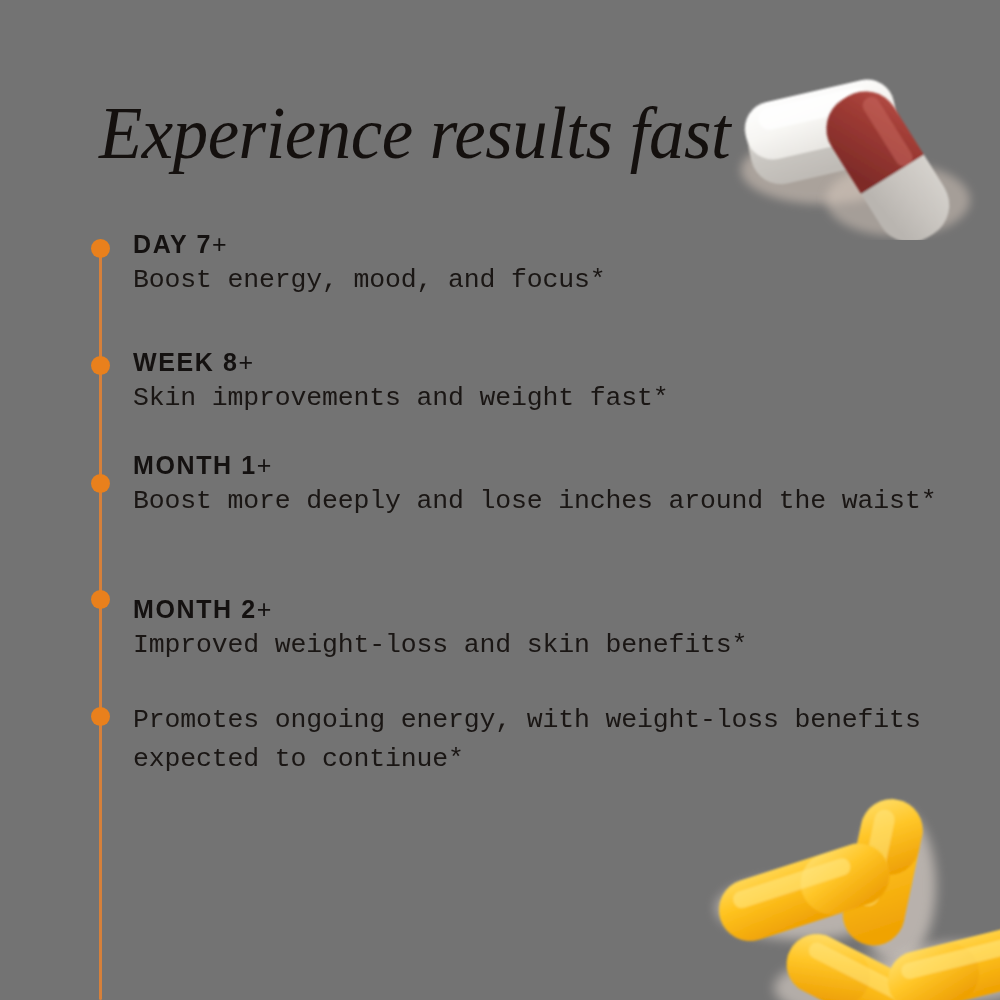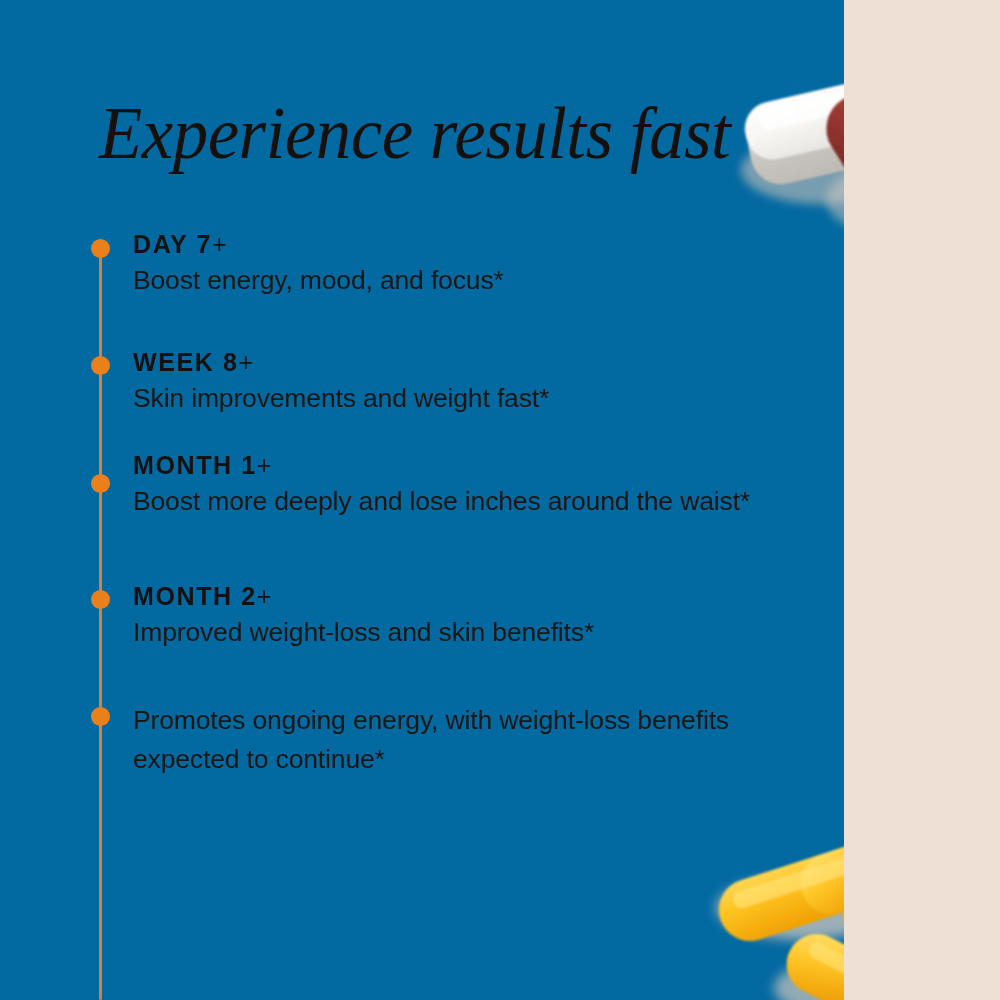--- a/index.html
+++ b/index.html
@@ -9,23 +9,23 @@
   body {
     width: 1000px;
     height: 1000px;
     background: #EEE0D5;
     font-family: "Liberation Sans", sans-serif;
     overflow: hidden;
     position: relative;
   }
   #stage {
     position: relative;
-    width: 844px;
+    width: 1000px;
     height: 1000px;
-    background: #0369a1;
+    background: #737373;
     overflow: hidden;
   }
 
   
   #page-title {
     position: absolute;
     left: 99px;
     top: 97px;
     font-family: "Liberation Serif", "DejaVu Serif", serif;
     font-style: italic;
@@ -71,21 +71,21 @@
     color: #141110;
     line-height: 1;
     margin: 0 0 4px 0;
     white-space: nowrap;
   }
   .tl-heading .plus {
     font-weight: 400;
     letter-spacing: 0;
   }
   .tl-body {
-    font-family: Liberation Sans, sans-serif;
+    font-family: Liberation Mono, monospace;
     font-weight: 400;
     font-size: 26.5px;
     letter-spacing: -0.15px;
     color: #1A1614;
     line-height: 1.47;
     margin: 0;
     white-space: pre-line;
   }
 
   
@@ -177,21 +177,21 @@
   <div class="tl-item" style="top:350px">
     <div class="tl-heading"><span>WEEK 8</span><span class="plus">+</span></div>
     <div class="tl-body">Skin improvements and weight fast*</div>
   </div>
 
   <div class="tl-item" style="top:453px">
     <div class="tl-heading"><span>MONTH 1</span><span class="plus">+</span></div>
     <div class="tl-body">Boost more deeply and lose inches around the waist*</div>
   </div>
 
-  <div class="tl-item" style="top:584px">
+  <div class="tl-item" style="top:597px">
     <div class="tl-heading"><span>MONTH 2</span><span class="plus">+</span></div>
     <div class="tl-body">Improved weight-loss and skin benefits*</div>
   </div>
 
   <div class="tl-item" style="top:701px">
     <div class="tl-body">Promotes ongoing energy, with weight-loss benefits
 expected to continue*</div>
   </div>
 
   <div id="pills-bottom">

